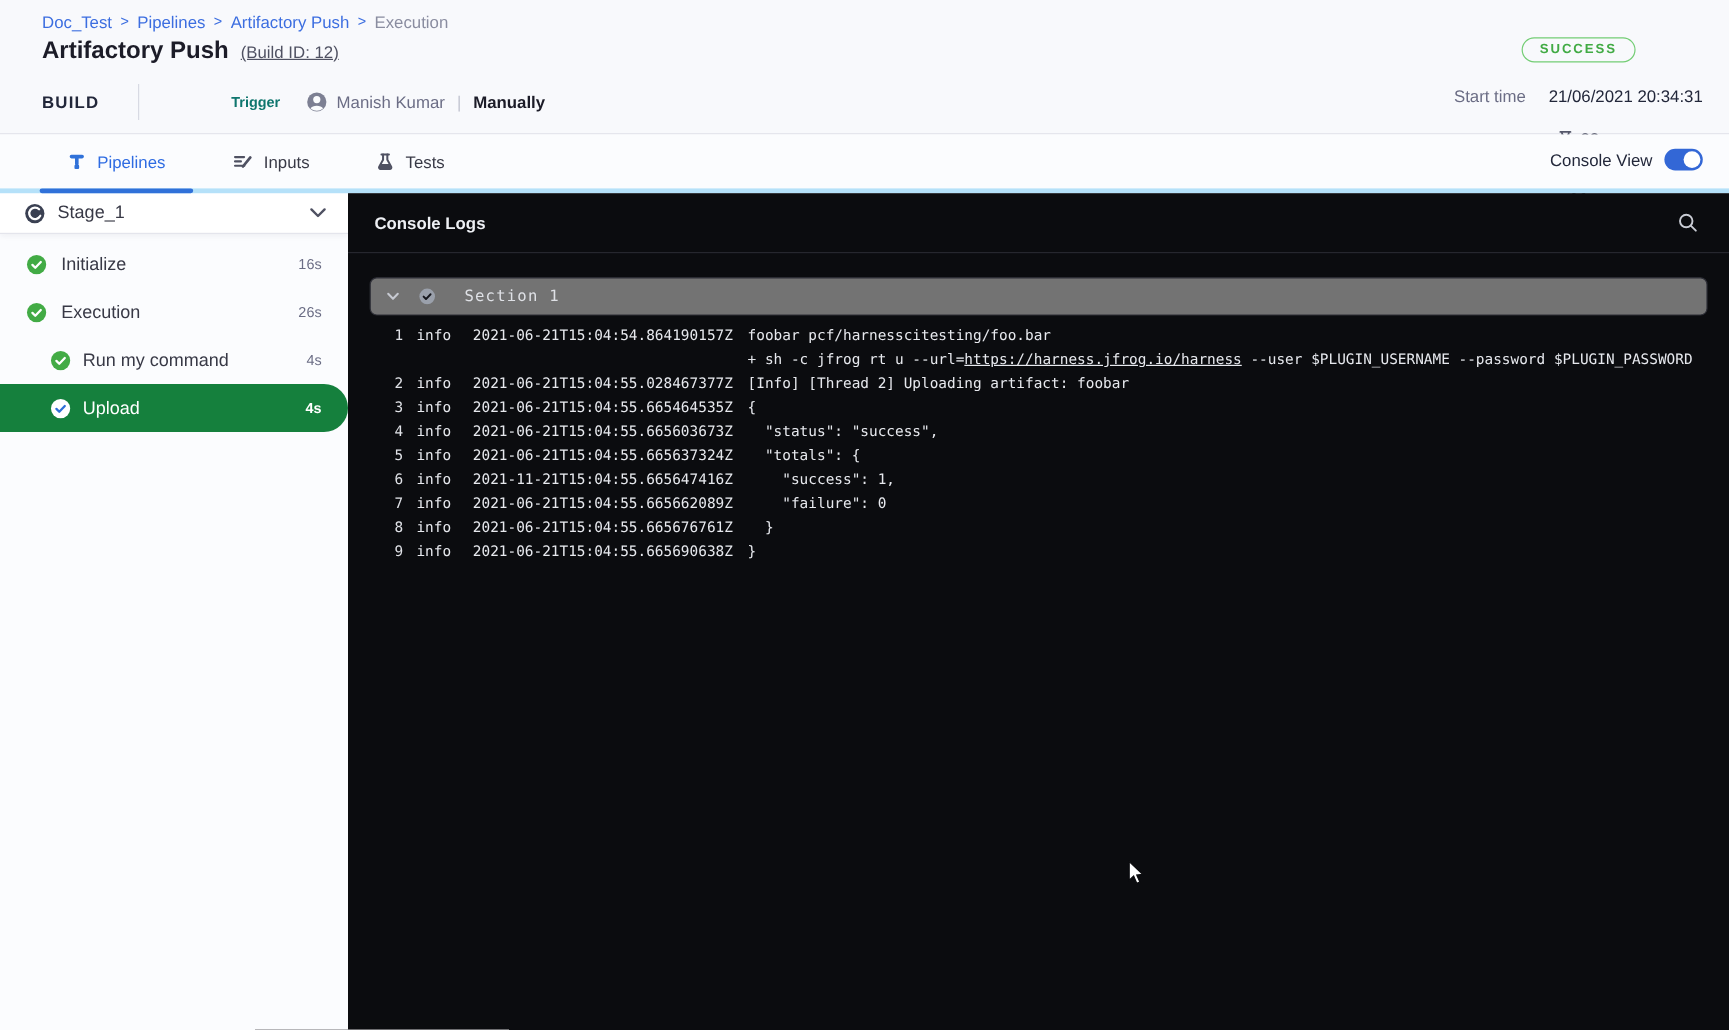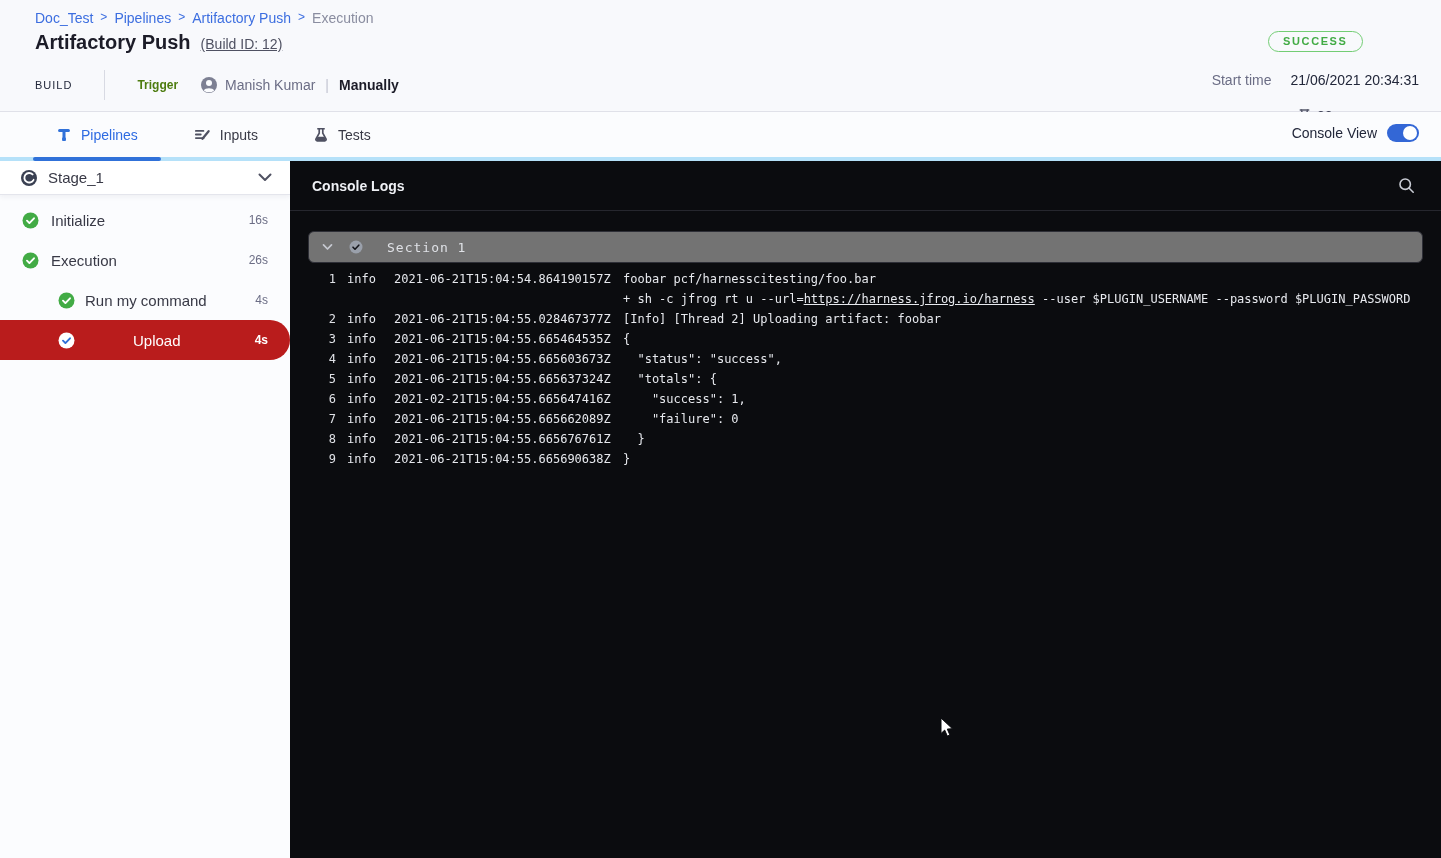--- a/index.html
+++ b/index.html
@@ -15,38 +15,38 @@
   
   .topbar {
     position: relative;
     height: 112px;
     background: #f8f9fc;
     border-bottom: 1px solid #e0e1e9;
     padding-left: 35px;
   }
   .breadcrumb {
     position: absolute; top: 10px; left: 35px;
-    font-size: 14px; display: flex; gap: 7px; 
+    font-size: 14px; display: flex; gap: 7px; align-items: center;
   }
   .breadcrumb a { color: #3c6ee0; text-decoration: none; cursor: pointer; }
   .breadcrumb .sep { color: #3c6ee0; font-size: 12px; }
   .breadcrumb .current { color: #8a8da0; }
   .title-row {
     position: absolute; top: 31px; left: 35px;
     display: flex; align-items: baseline; gap: 10px;
   }
   .page-title { font-size: 20px; font-weight: 700; color: #1c1c28; }
   .build-id { font-size: 14px; color: #4f5162; text-decoration: underline; }
   .meta-row {
     position: absolute; top: 70px; left: 35px; height: 30px;
     display: flex; align-items: center; font-size: 14px;
   }
-  .build-label { font-size: 11px; font-weight: 400; letter-spacing: 1px; color: #22273a; }
+  .build-label { font-size: 14px; font-weight: 700; letter-spacing: 1px; color: #22273a; }
   .meta-divider { width: 1px; height: 30px; background: #d8dae3; margin: 0 32px; }
-  .trigger-label { font-size: 12px; font-weight: 700; color: #4d7c0f; margin-right: 22px; }
+  .trigger-label { font-size: 12px; font-weight: 700; color: #0f766e; margin-right: 22px; margin-left: 45px; }
   .trigger-user { display: flex; align-items: center; gap: 7px; color: #6b6d85; }
   .pipe-sep { color: #c3c5d1; margin: 0 10px; }
   .trigger-type { color: #1c1c28; font-weight: 600; }
 
   .header-right {
     position: absolute; top: 31px; right: 22px;
     display: flex; align-items: center; gap: 20px; flex-direction: column;
   }
   .status-badge {
     border: 1.5px solid #73cd74; color: #42ab45;
@@ -105,24 +105,24 @@
   .stage-header .chev { margin-left: auto; }
   .steps { padding-top: 5px; }
   .step {
     height: 40px; display: flex; align-items: center;
     padding-right: 22px; cursor: pointer; font-size: 15px; color: #383946; text-align: right;
   }
   .step .check { flex: none; }
   .step .lbl { margin-left: 12px; }
   .step .dur { margin-left: auto; font-size: 12px; color: #6b6d85; }
   .step.lv0 { padding-left: 22px; }
-  .step.lv1 { padding-left: 58px; }
+  .step.lv1 { padding-left: 42px; }
   .step.lv1 .lbl { margin-left: 10px; }
   .step.selected {
-    background: #b91c1c; border-radius: 0 20px 20px 0; color: #ffffff; font-weight: 500; gap: 48px;
+    background: #15803d; border-radius: 0 20px 20px 0; color: #ffffff; font-weight: 500;
   }
   .step.selected .dur { color: #ffffff; font-weight: 700; }
 
   
   .console {
     flex: 1; background: #0b0c0f; position: relative; overflow: hidden;
     color: #e7e9ee;
   }
   .console-header {
     height: 50px; display: flex; align-items: center; padding: 0 22px;
@@ -355,21 +355,21 @@
       </span>
       <span class="section-label">Section 1</span>
     </div>
 
     <div class="log-lines">
         <div class="log-row"><div class="num">1</div><div class="level">info</div><div class="time">2021-06-21T15:04:54.864190157Z</div><div class="msg"><div><span>foobar pcf/harnesscitesting/foo.bar</span></div><div><span>+ sh -c jfrog rt u --url=</span><a href="#">https://harness.jfrog.io/harness</a><span> --user $PLUGIN_USERNAME --password $PLUGIN_PASSWORD</span></div></div></div>
         <div class="log-row"><div class="num">2</div><div class="level">info</div><div class="time">2021-06-21T15:04:55.028467377Z</div><div class="msg"><div><span>[Info] [Thread 2] Uploading artifact: foobar</span></div></div></div>
         <div class="log-row"><div class="num">3</div><div class="level">info</div><div class="time">2021-06-21T15:04:55.665464535Z</div><div class="msg"><div><span>{</span></div></div></div>
         <div class="log-row"><div class="num">4</div><div class="level">info</div><div class="time">2021-06-21T15:04:55.665603673Z</div><div class="msg"><div><span>  "status": "success",</span></div></div></div>
         <div class="log-row"><div class="num">5</div><div class="level">info</div><div class="time">2021-06-21T15:04:55.665637324Z</div><div class="msg"><div><span>  "totals": {</span></div></div></div>
-        <div class="log-row"><div class="num">6</div><div class="level">info</div><div class="time">2021-02-21T15:04:55.665647416Z</div><div class="msg"><div><span>    "success": 1,</span></div></div></div>
+        <div class="log-row"><div class="num">6</div><div class="level">info</div><div class="time">2021-11-21T15:04:55.665647416Z</div><div class="msg"><div><span>    "success": 1,</span></div></div></div>
         <div class="log-row"><div class="num">7</div><div class="level">info</div><div class="time">2021-06-21T15:04:55.665662089Z</div><div class="msg"><div><span>    "failure": 0</span></div></div></div>
         <div class="log-row"><div class="num">8</div><div class="level">info</div><div class="time">2021-06-21T15:04:55.665676761Z</div><div class="msg"><div><span>  }</span></div></div></div>
         <div class="log-row"><div class="num">9</div><div class="level">info</div><div class="time">2021-06-21T15:04:55.665690638Z</div><div class="msg"><div><span>}</span></div></div></div>
       </div>
 
     <span class="cursor">
       <svg width="15" height="21" viewBox="0 0 15 21">
         <path d="M1 1l0 15.5 3.7-3.4 2.6 6 2.6-1.1-2.6-5.9 5.1-.4z" fill="#ffffff" stroke="#0b0c0f" stroke-width="1"></path>
       </svg>
     </span>

